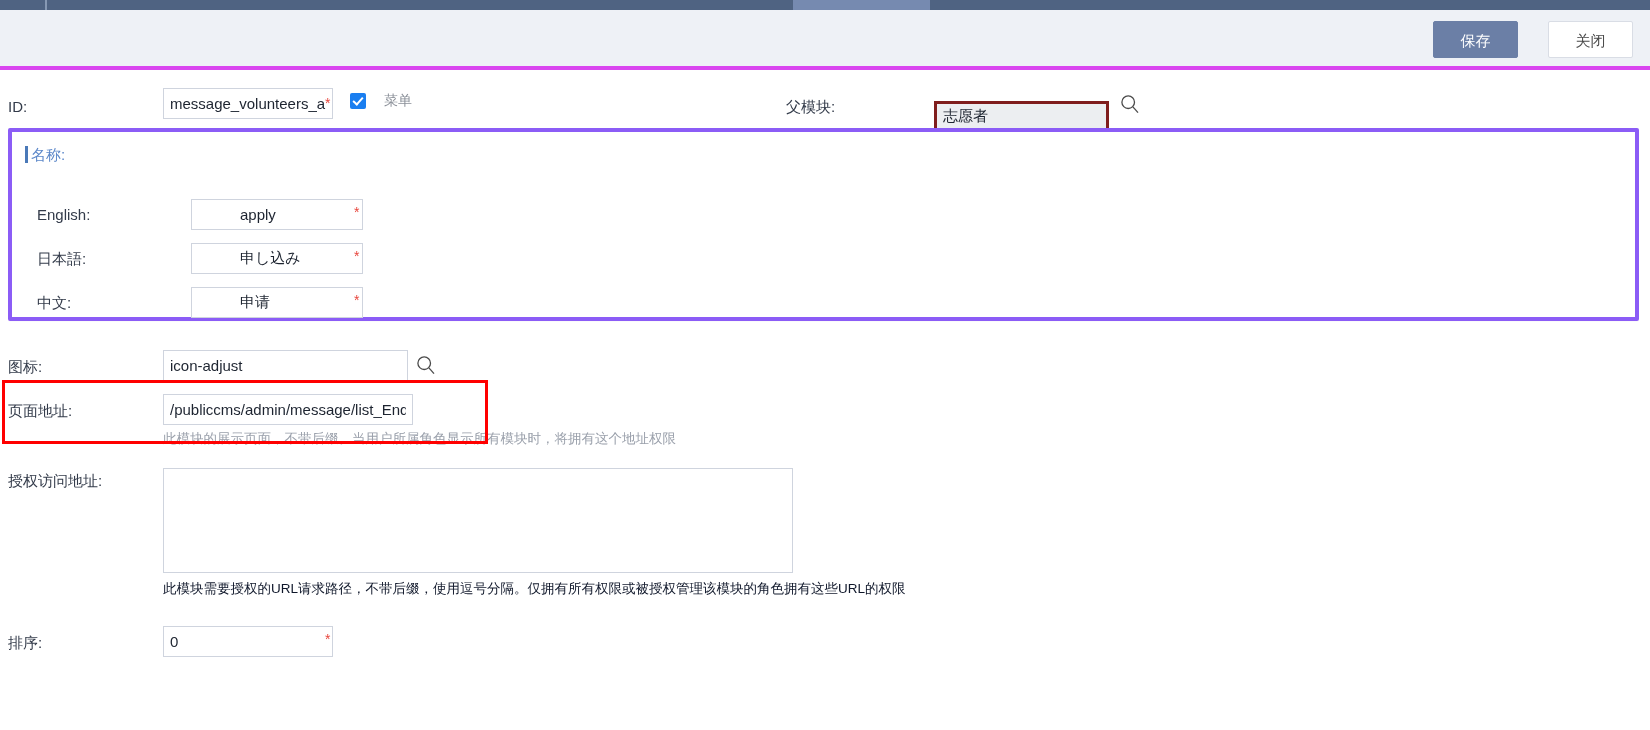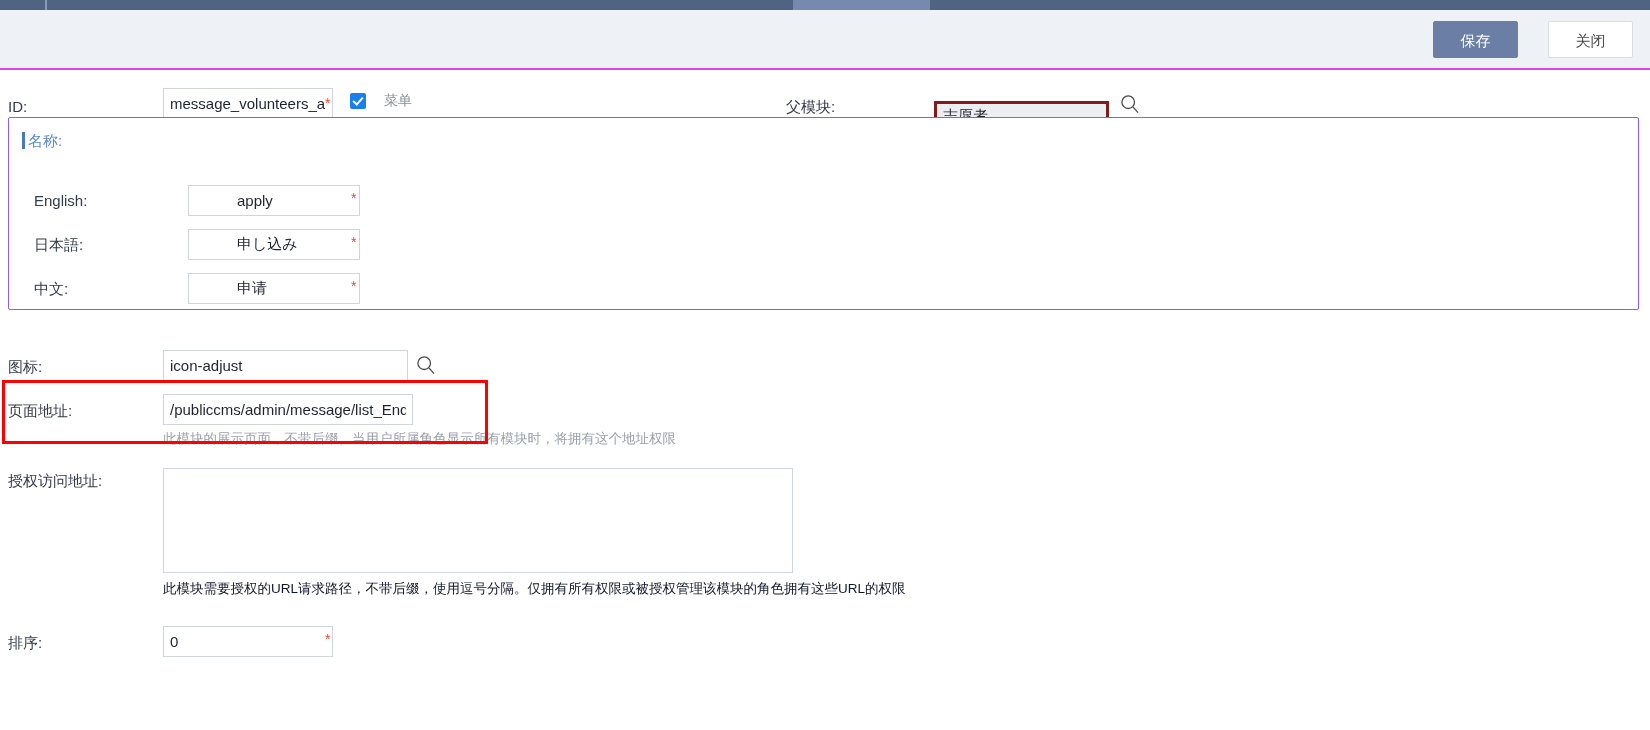--- a/index.html
+++ b/index.html
@@ -28,21 +28,21 @@
   .chrome-seg.divider { width: 2px; background: #8799b4; }
   .chrome-seg.mid { width: 746px; background: #4f6382; }
   .chrome-seg.active { width: 137px; background: #768ab0; }
   .chrome-seg.right { flex: 1; background: #4f6382; }
 
   
   .toolbar {
     position: absolute; top: 10px; left: 0;
     width: 1650px; height: 60px;
     background: #eef1f6;
-    border-bottom: 2px solid #d946ef;
+    border-bottom: 4px solid #d946ef;
   }
   .btn {
     position: absolute;
     top: 11px;
     height: 37px;
     min-width: 85px;
     padding: 0 18px;
     font-size: 15px;
     line-height: 37px;
     text-align: center;
@@ -123,23 +123,23 @@
   .mag {
     position: absolute;
     width: 20px; height: 20px;
     cursor: pointer;
   }
   .mag svg { display: block; }
 
   
   #name-panel {
     position: absolute;
-    top: 47px; left: 8px;
+    top: 58px; left: 8px;
     width: 1631px; height: 193px;
-    border: 1px solid #8b5cf6;
+    border: 4px solid #8b5cf6;
     background: #ffffff;
     border-radius: 2px;
     box-shadow: 0 1px 1px rgba(0,0,0,0.02);
   }
   #name-panel-title {
     position: absolute; left: 19px; top: 14px;
     font-size: 15px; color: #5b87c9;
   }
   #name-panel-bar {
     position: absolute; left: 13px; top: 14px;

